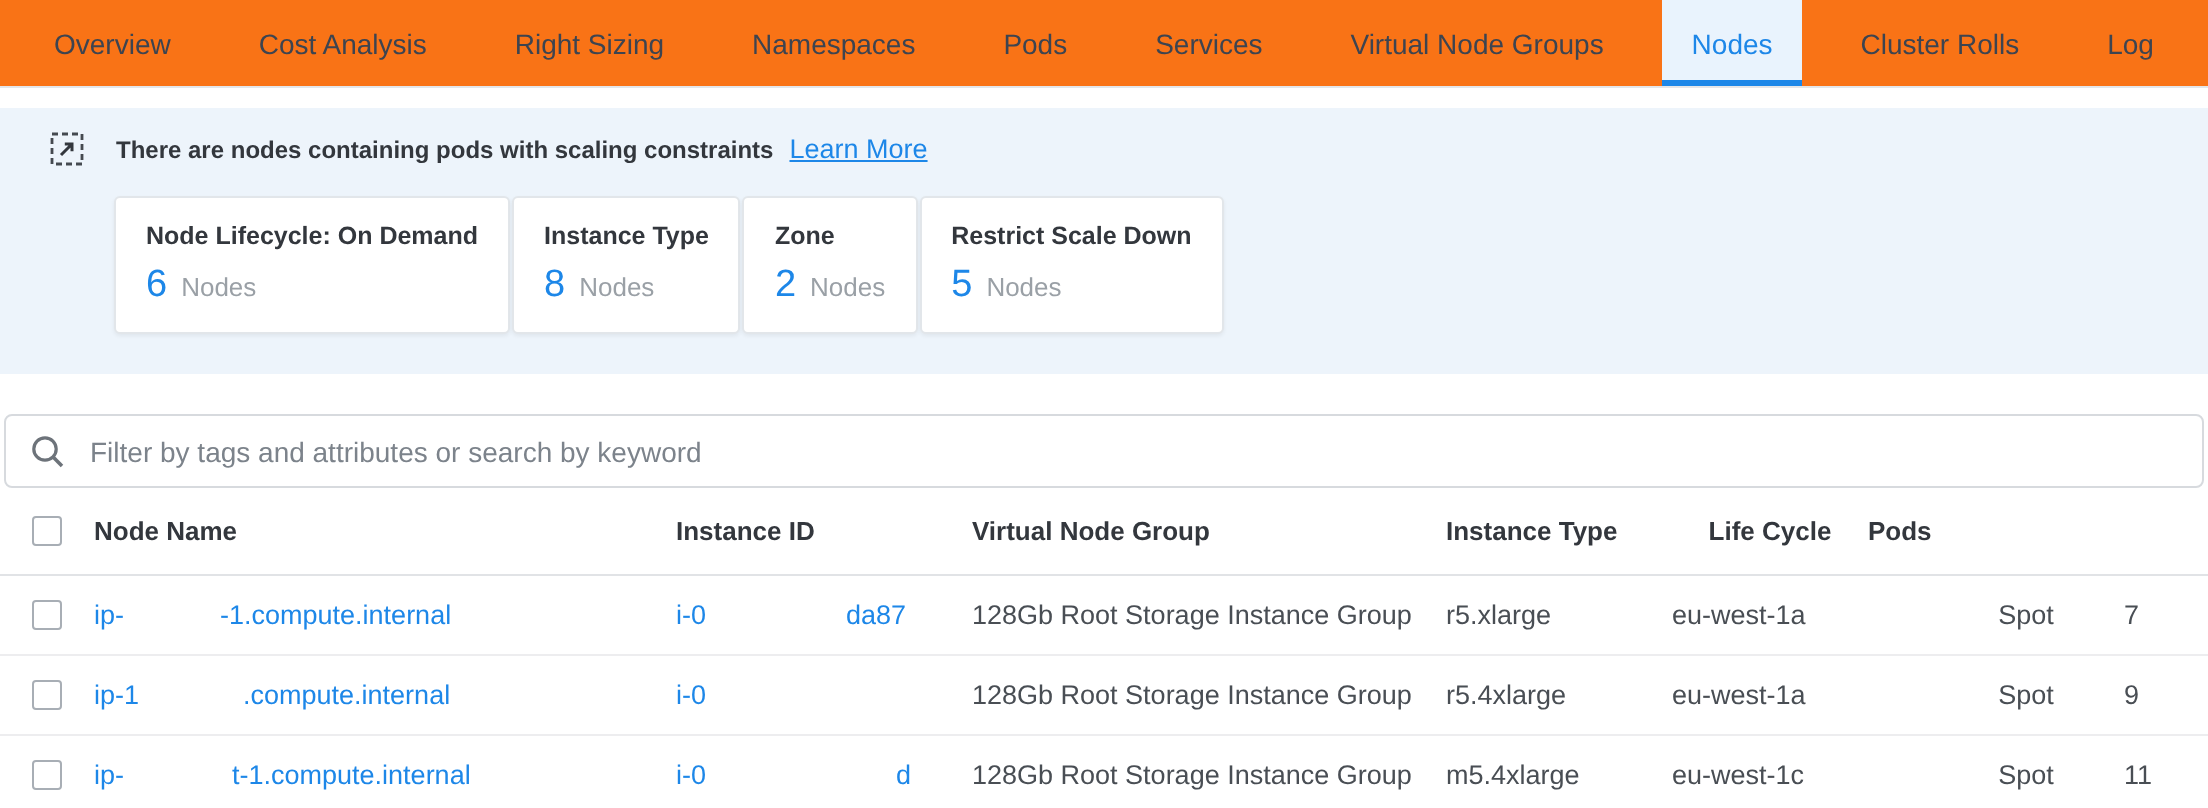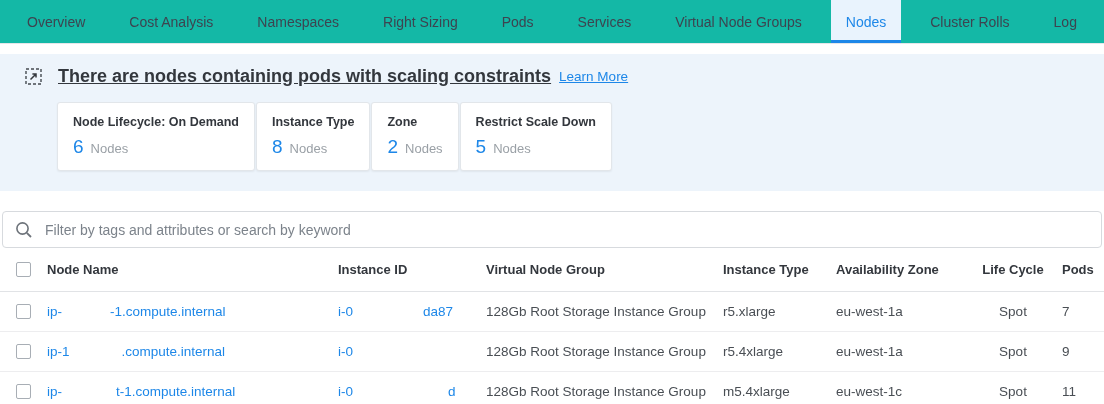--- a/index.html
+++ b/index.html
@@ -7,36 +7,36 @@
   body {
     width:1104px; height:404px; overflow:hidden;
     background:#ffffff; color:#333;
     font-family:"Liberation Sans", sans-serif;
   }
 
   
   .tabbar {
     display:flex; justify-content:space-between; align-items:stretch;
     height:44px; border-bottom:1px solid #e4e6e9; padding:0 12px;
-    background:#14b8a6;
+    background:#f97316;
   }
   .tab {
     display:flex; align-items:center; padding:0 15px;
     font-size:14px; color:#3d4450; cursor:pointer; white-space:nowrap;
   }
   .tab.active {
     color:#1d87e8; background:#e9f3fd;
     box-shadow: inset 0 -3px 0 #1d87e8;
   }
 
   
   .banner { background:#edf4fb; margin-top:10px; padding:12px 0 20px 0; }
   .banner-msg { display:flex; align-items:center; padding-left:25px; }
   .banner-icon { width:17px; height:17px; flex:0 0 auto; }
-  .banner-text { margin-left:16px; font-size:18px; font-weight:bold; color:#33373d;text-decoration:underline; }
+  .banner-text { margin-left:16px; font-size:12px; font-weight:bold; color:#33373d; }
   .banner-link { margin-left:8px; font-size:13.5px; color:#1d87e8; text-decoration:underline; cursor:pointer; }
 
   .cards { display:flex; gap:1px; padding:15px 0 0 57px; }
   .card {
     background:#fff; border:1px solid #e2e6ea; border-radius:3px;
     box-shadow:0 1px 2px rgba(0,0,0,0.06);
     padding:12px 15px 12px 15px; min-height:63px;
   }
   .card-label { font-size:12.5px; font-weight:bold; color:#33373d; white-space:nowrap; }
   .card-count-row { margin-top:7px; display:flex; align-items:baseline; }
@@ -85,22 +85,22 @@
   .gap { display:inline-block; height:1px; vertical-align:middle; }
   .g-n0 { width:48px; } .g-n1 { width:52px; } .g-n2 { width:54px; }
   .g-i0 { width:70px; } .g-i2 { width:95px; }
 </style>
 </head>
 <body>
 
 <div class="tabbar">
   <div class="tab">Overview</div>
   <div class="tab">Cost Analysis</div>
+  <div class="tab">Right Sizing</div>
   <div class="tab">Namespaces</div>
-  <div class="tab">Right Sizing</div>
   <div class="tab">Pods</div>
   <div class="tab">Services</div>
   <div class="tab">Virtual Node Groups</div>
   <div class="tab active">Nodes</div>
   <div class="tab">Cluster Rolls</div>
   <div class="tab">Log</div>
 </div>
 
 <div class="banner">
   <div class="banner-msg">
@@ -152,21 +152,20 @@
 </div>
 
 <div class="thead">
   <div class="c-check">
       <span class="checkbox"></span>
     </div>
   <div class="c-name">Node Name</div>
   <div class="c-id">Instance ID</div>
   <div class="c-vng">Virtual Node Group</div>
   <div class="c-type">Instance Type</div>
-  <div class="c-az">Availability Zone</div>
   <div class="c-lc">Life Cycle</div>
   <div class="c-pods">Pods</div>
 </div>
 
 <div class="trow">
   <div class="c-check">
       <span class="checkbox"></span>
     </div>
   <div class="c-name">
     <span class="link">ip-</span><span class="gap g-n0"></span><span class="link">-1.compute.internal</span>

